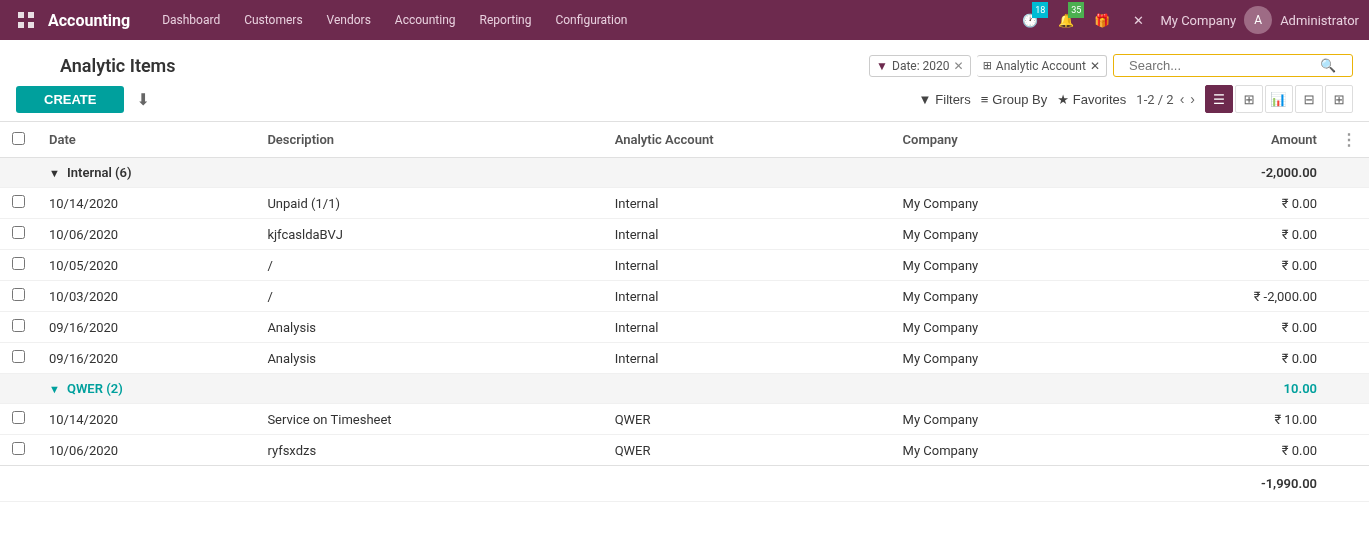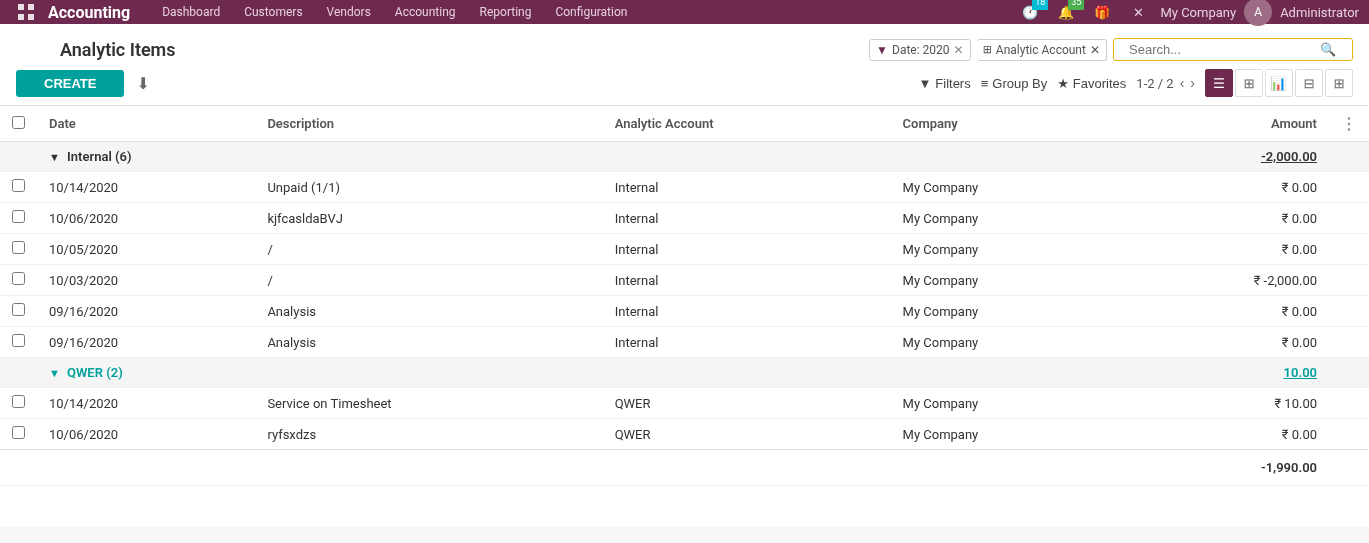--- a/index.html
+++ b/index.html
@@ -4,21 +4,21 @@
   <style>
     * { box-sizing: border-box; margin: 0; padding: 0; }
     body { font-family: -apple-system, BlinkMacSystemFont, 'Segoe UI', Roboto, sans-serif; font-size: 13px; color: #333; background: #f8f8f8; }
 
     
     .topnav {
       background: #6d2a4e;
       color: #fff;
       display: flex;
       align-items: center;
-      height: 24px;
+      height: 40px;
       padding: 0 10px;
       gap: 0;
       text-align: center;
     }
     .topnav-grid-icon {
       width: 32px; height: 32px; display: flex; align-items: center; justify-content: center; cursor: pointer;
     }
     .topnav-brand {
       font-size: 16px; font-weight: bold; color: #fff; margin-left: 6px; margin-right: 20px;
     }
@@ -118,21 +118,21 @@
     }
     .data-table thead th.col-amount { text-align: right; }
     .data-table tbody tr { border-bottom: 1px solid #f0f0f0; }
     .data-table td { padding: 7px 12px; font-size: 13px; color: #333; }
     .data-table td.col-amount { text-align: right; }
 
     
     .group-row { background: #f5f5f5; }
     .group-row td { font-weight: 600; padding: 7px 12px; }
     .group-row .group-name { color: #333; }
-    .group-row .group-amount { text-align: right; color: #333; text-decoration: underline; }
+    .group-row .group-amount { text-align: right; color: #333; }
     .group-row.qwer-group .group-name { color: #00a09d; }
     .group-row.qwer-group .group-amount { color: #00a09d; }
 
     
     .total-row td { text-align: right; font-weight: 600; font-size: 13px; padding: 10px 12px; border-top: 1px solid #e0e0e0; }
 
     .checkbox-cell { width: 32px; }
     input[type="checkbox"] { cursor: pointer; }
 
     .chevron { font-size: 11px; margin-right: 4px; }

